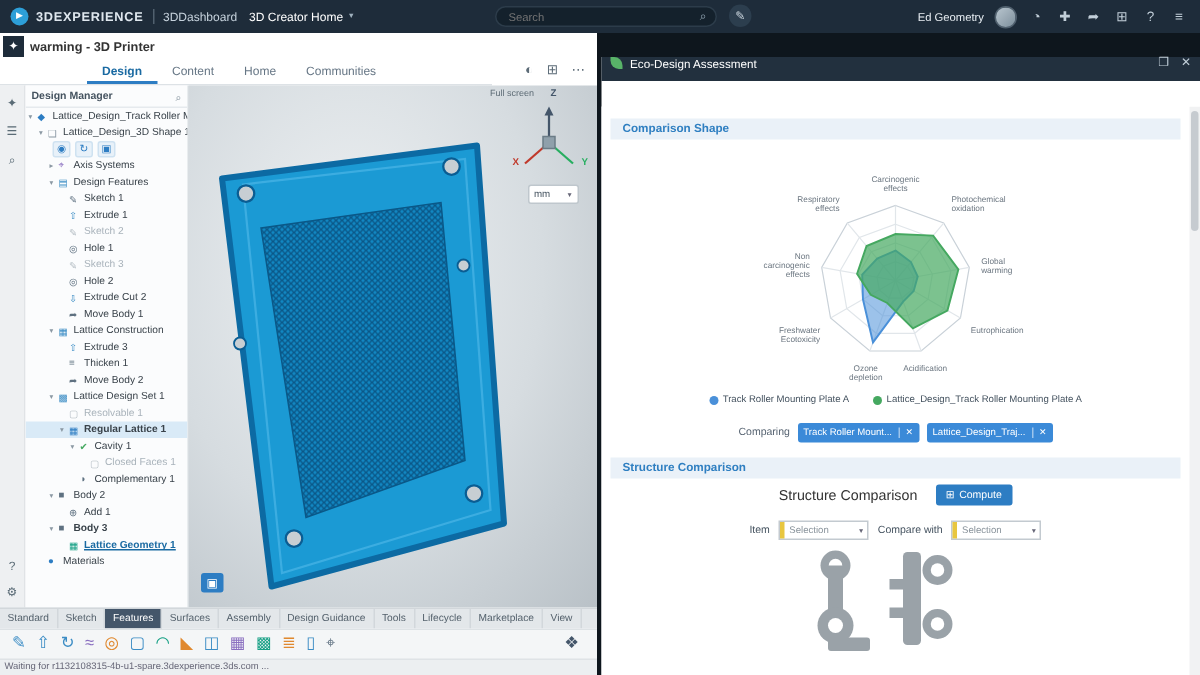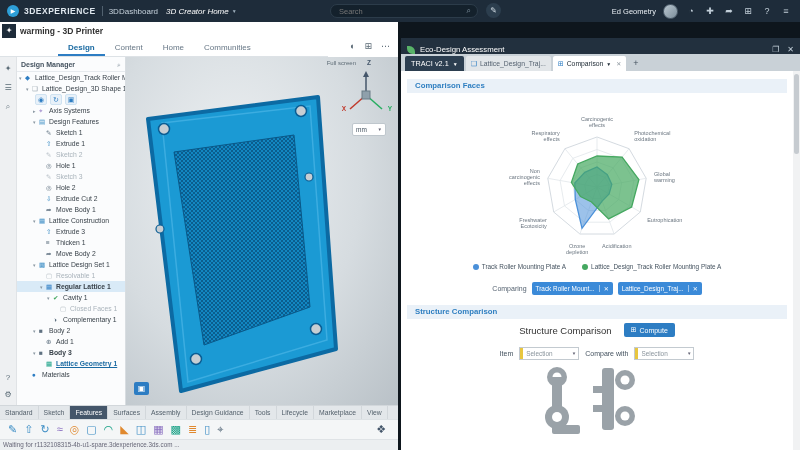--- a/index.html
+++ b/index.html
@@ -5,21 +5,21 @@
   html,body{margin:0;padding:0;background:#0e161d;font-family:"Liberation Sans","DejaVu Sans",sans-serif;}
   #screen{position:relative;width:800px;height:450px;background:#0e161d;overflow:hidden;}
   .ico{display:inline-block;text-align:center;line-height:1;}
 
   
   #topbar{position:absolute;left:0;top:0;width:800px;height:22px;background:#1e2c3a;display:flex;align-items:center;color:#dfe7ee;}
   .tb-logo{width:12px;height:12px;border-radius:50%;background:#2d9fd8;color:#fff;font-size:6px;line-height:12px;text-align:center;margin:0 5px 0 7px;}
   .tb-brand{font-size:8.5px;letter-spacing:.5px;font-weight:bold;}
   .tb-sep{width:1px;height:10px;background:#51616f;margin:0 6px;}
   .tb-app{font-size:8px;color:#c6d2dc;}
-  .tb-ctx{font-size:8px;color:#fff;margin-left:8px;font-style:italic;}
+  .tb-ctx{font-size:8px;color:#fff;margin-left:8px;}
   .tb-caret{font-size:5px;color:#9fb0bd;margin-left:3px;}
   #tb-search{position:absolute;left:330px;top:4px;width:148px;height:14px;background:#14212c;border:1px solid #2c3c4a;border-radius:8px;display:flex;align-items:center;padding:0 6px;box-sizing:border-box;}
   #tb-search input{flex:1;background:transparent;border:none;outline:none;color:#9fb0bd;font-size:7.5px;width:100px;font-family:inherit;}
   #tb-search .mag{font-size:8px;color:#8fa2b0;}
   .tb-pen{position:absolute;left:486px;top:3px;width:15px;height:15px;border-radius:50%;background:#2c3e4e;color:#cfdae2;font-size:8px;line-height:15px;text-align:center;}
   #tb-right{margin-left:auto;display:flex;align-items:center;gap:7px;padding-right:8px;}
   #tb-user{font-size:7.5px;color:#e8eef3;}
   #tb-avatar{width:13px;height:13px;border-radius:50%;background:linear-gradient(135deg,#b9c6cf,#7d8f9c);border:1px solid #51616f;}
   .tb-ico{font-size:9px;color:#c2cfd9;width:12px;}
 
@@ -66,21 +66,21 @@
   #lw-bottomtabs{position:absolute;left:0;top:383px;width:398px;height:14px;background:#e3e7ea;display:flex;border-top:1px solid #d2d7db;box-sizing:border-box;}
   .btab{font-size:6.8px;color:#54616c;line-height:13px;padding:0 5px;border-right:1px solid #d2d7db;white-space:nowrap;}
   .btab.active{background:#44566a;color:#fff;}
   #lw-tools{position:absolute;left:0;top:397px;width:398px;height:20px;background:#f4f6f7;border-top:1px solid #dde2e5;display:flex;align-items:center;gap:7px;padding-left:8px;box-sizing:border-box;}
   #lw-tools span{font-size:11px;}
   #lw-tools span:last-child{margin-left:auto;margin-right:12px;}
   #lw-status{position:absolute;left:0;top:417px;width:398px;height:11px;background:#eceff1;border-top:1px solid #dfe3e6;font-size:6.3px;color:#667;padding:1px 3px;box-sizing:border-box;white-space:nowrap;}
 
   
   #rwin{position:absolute;left:401px;top:38px;width:399px;height:412px;background:#fff;}
-  #rw-titlebar{position:absolute;left:0;top:0;width:399px;height:16px;background:#22303e;color:#fff;display:flex;align-items:flex-end;padding:0 6px;box-sizing:border-box;gap:5px;}
+  #rw-titlebar{position:absolute;left:0;top:0;width:399px;height:16px;background:#22303e;color:#fff;display:flex;align-items:flex-start;padding:0 6px;box-sizing:border-box;gap:5px;}
   .rw-leaf{width:8px;height:8px;background:#58b368;border-radius:0 70% 0 70%;}
   #rw-title{font-size:7.8px;}
   #rw-title-icons{margin-left:auto;display:flex;gap:8px;}
   #rw-title-icons span{font-size:8px;color:#c2cfd9;}
   #rw-tabstrip{position:absolute;left:0;top:16px;width:399px;height:17px;background:#c9d1d7;display:flex;align-items:flex-end;padding-left:4px;box-sizing:border-box;gap:2px;}
   #rw-method{height:15px;background:#2c3e50;color:#fff;font-size:7.3px;display:flex;align-items:center;gap:4px;padding:0 6px;border-radius:2px 2px 0 0;}
   #rw-method .c{font-size:5px;}
   .rw-tab{height:15px;background:#e2e6e9;display:flex;align-items:center;gap:3px;padding:0 5px;font-size:6.8px;color:#556270;border-radius:2px 2px 0 0;}
   .rw-tab .g{font-size:7px;color:#2d7dc3;}
   .rw-tab.active{background:#fff;color:#222e38;}
@@ -392,40 +392,23 @@
 
   <div id="rwin">
     <div id="rw-titlebar">
       <span class="rw-leaf"></span>
       <span id="rw-title">Eco-Design Assessment</span>
       <span id="rw-title-icons">
           <span class="ico">❐</span>
           <span class="ico">✕</span>
         </span>
     </div>
-    <div id="rw-tabstrip">
-      <span id="rw-method">
-        <span>TRACI v2.1</span>
-        <span class="c">▼</span>
-      </span>
-      <span class="rw-tab">
-        <span class="g">❑</span>
-        <span>Lattice_Design_Traj...</span>
-      </span>
-      <span class="rw-tab active">
-        <span class="g">⊞</span>
-        <span>Comparison</span>
-        <span class="c" style="font-size:5px;">▼</span>
-        <span class="x">✕</span>
-      </span>
-      <span class="rw-addtab">+</span>
-    </div>
 
     <div id="rw-content">
-      <div class="sec-head" id="sec-chart">Comparison Faces</div>
+      <div class="sec-head" id="sec-chart">Comparison Shape</div>
       <svg id="radar" width="260" height="150" viewBox="0 0 260 150">
           <polygon points="130.0,63.5 138.0,66.4 142.3,73.8 140.8,82.3 134.3,87.7 125.7,87.7 119.2,82.3 117.7,73.8 122.0,66.4" fill="none" stroke="#e1e6ea" stroke-width="0.8"></polygon>
           <polygon points="130.0,51.0 146.1,56.8 154.6,71.7 151.7,88.5 138.6,99.5 121.4,99.5 108.3,88.5 105.4,71.7 113.9,56.8" fill="none" stroke="#e1e6ea" stroke-width="0.8"></polygon>
           <polygon points="130.0,38.5 154.1,47.3 166.9,69.5 162.5,94.8 142.8,111.2 117.2,111.2 97.5,94.8 93.1,69.5 105.9,47.3" fill="none" stroke="#e1e6ea" stroke-width="0.8"></polygon>
           <polygon points="130.0,26.0 162.1,37.7 179.2,67.3 173.3,101.0 147.1,123.0 112.9,123.0 86.7,101.0 80.8,67.3 97.9,37.7" fill="none" stroke="#c9d1d8" stroke-width="0.8"></polygon>
           <line x1="130" y1="76" x2="130.0" y2="26.0" stroke="#e1e6ea" stroke-width="0.8"></line>
           <line x1="130" y1="76" x2="162.1" y2="37.7" stroke="#e1e6ea" stroke-width="0.8"></line>
           <line x1="130" y1="76" x2="179.2" y2="67.3" stroke="#e1e6ea" stroke-width="0.8"></line>
           <line x1="130" y1="76" x2="173.3" y2="101.0" stroke="#e1e6ea" stroke-width="0.8"></line>
           <line x1="130" y1="76" x2="147.1" y2="123.0" stroke="#e1e6ea" stroke-width="0.8"></line>

